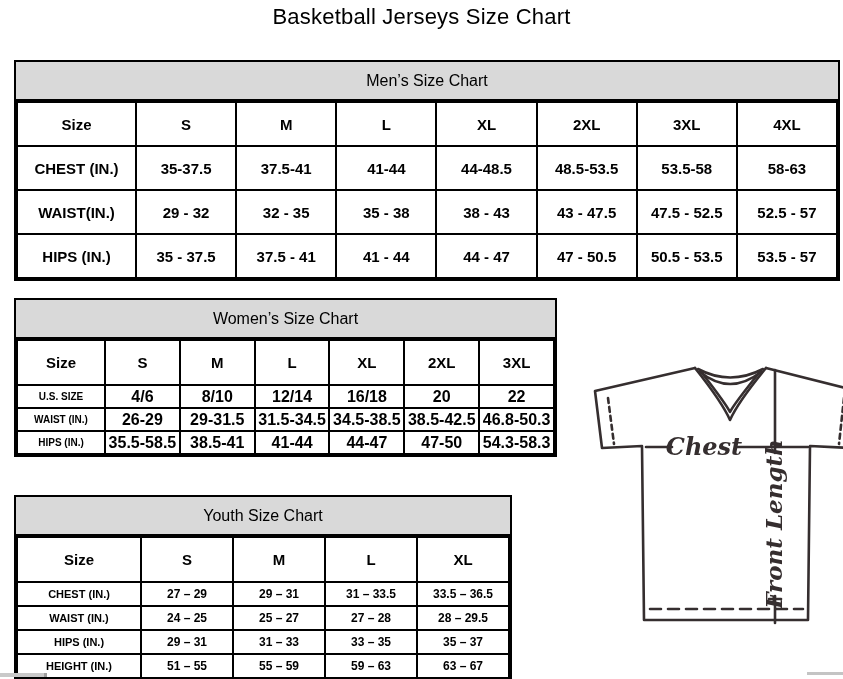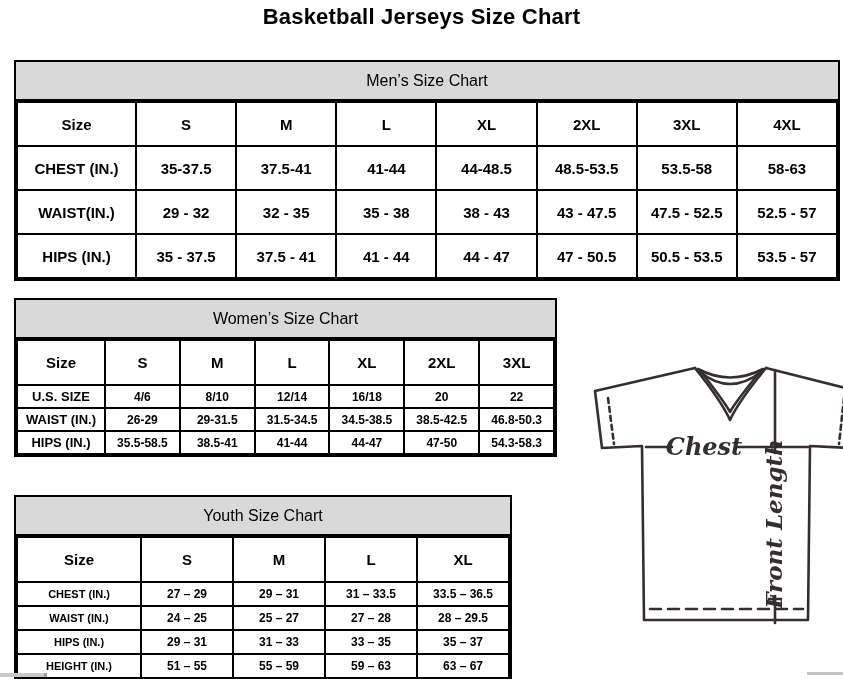--- a/index.html
+++ b/index.html
@@ -3,43 +3,43 @@
 <meta charset="utf-8">
 <style>
   html,body{margin:0;padding:0;}
   body{
     width:843px;height:679px;position:relative;overflow:hidden;
     background:#ffffff;color:#000;
     font-family:"Liberation Sans", sans-serif;
   }
   .page-title{
     position:absolute;top:4px;left:0;width:100%;
-    text-align:center;font-size:22px;font-weight:bold;letter-spacing:.2px;
+    text-align:center;font-size:22px;font-weight:normal;letter-spacing:.2px;
   }
   .chart{position:absolute;border:2px solid #000;background:#fff;}
   .chart-title{
     background:#d9d9d9;border-bottom:2px solid #000;
     height:37px;display:flex;align-items:center;justify-content:center;
     font-weight:normal;font-size:16px;
   }
   table{border-collapse:collapse;width:100%;table-layout:fixed;}
   th,td{
     border:2px solid #000;text-align:center;vertical-align:middle;
     font-weight:bold;padding:0;background:#fff;
   }
   
   .mens{left:14px;top:60px;width:822px;}
   .mens thead th:first-child{width:117px;}
   .mens th,.mens td{height:42px;font-size:15px;}
   
   .womens{left:14px;top:298px;width:539px;}
   .womens thead th:first-child{width:86px;}
   .womens thead th{height:43px;font-size:15px;}
-  .womens tbody th,.womens tbody td{height:21px;font-size:12px;}
-  .womens tbody th{font-size:13px;}
+  .womens tbody th,.womens tbody td{height:21px;font-size:16px;}
+  .womens tbody th{font-size:10px;}
   
   .youth{left:14px;top:495px;width:494px;}
   .youth thead th:first-child{width:122px;}
   .youth thead th{height:43px;font-size:15px;}
   .youth tbody th,.youth tbody td{height:22px;font-size:12px;}
   .youth tbody th{font-size:11px;}
   
   .jersey{position:absolute;left:588px;top:358px;width:287px;height:275px;}
   .jersey svg{display:block;width:287px;height:275px;}
   .jersey-label{

